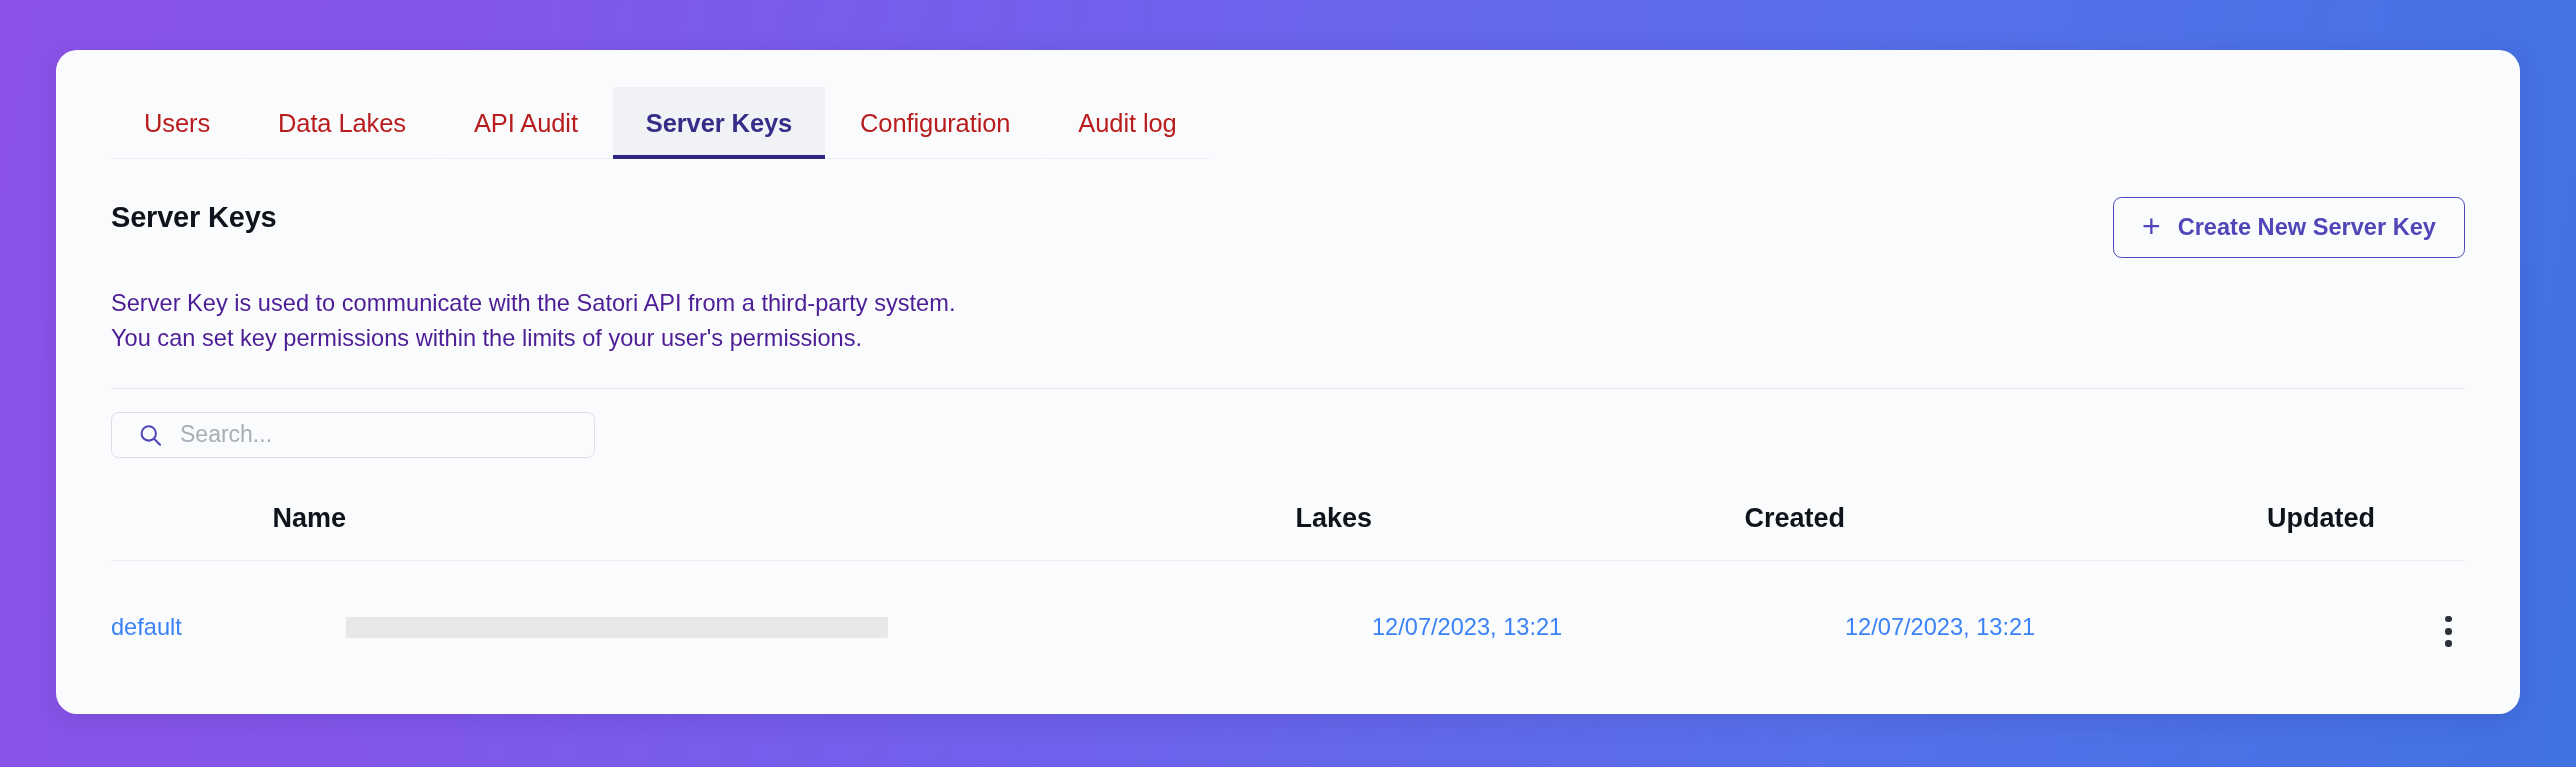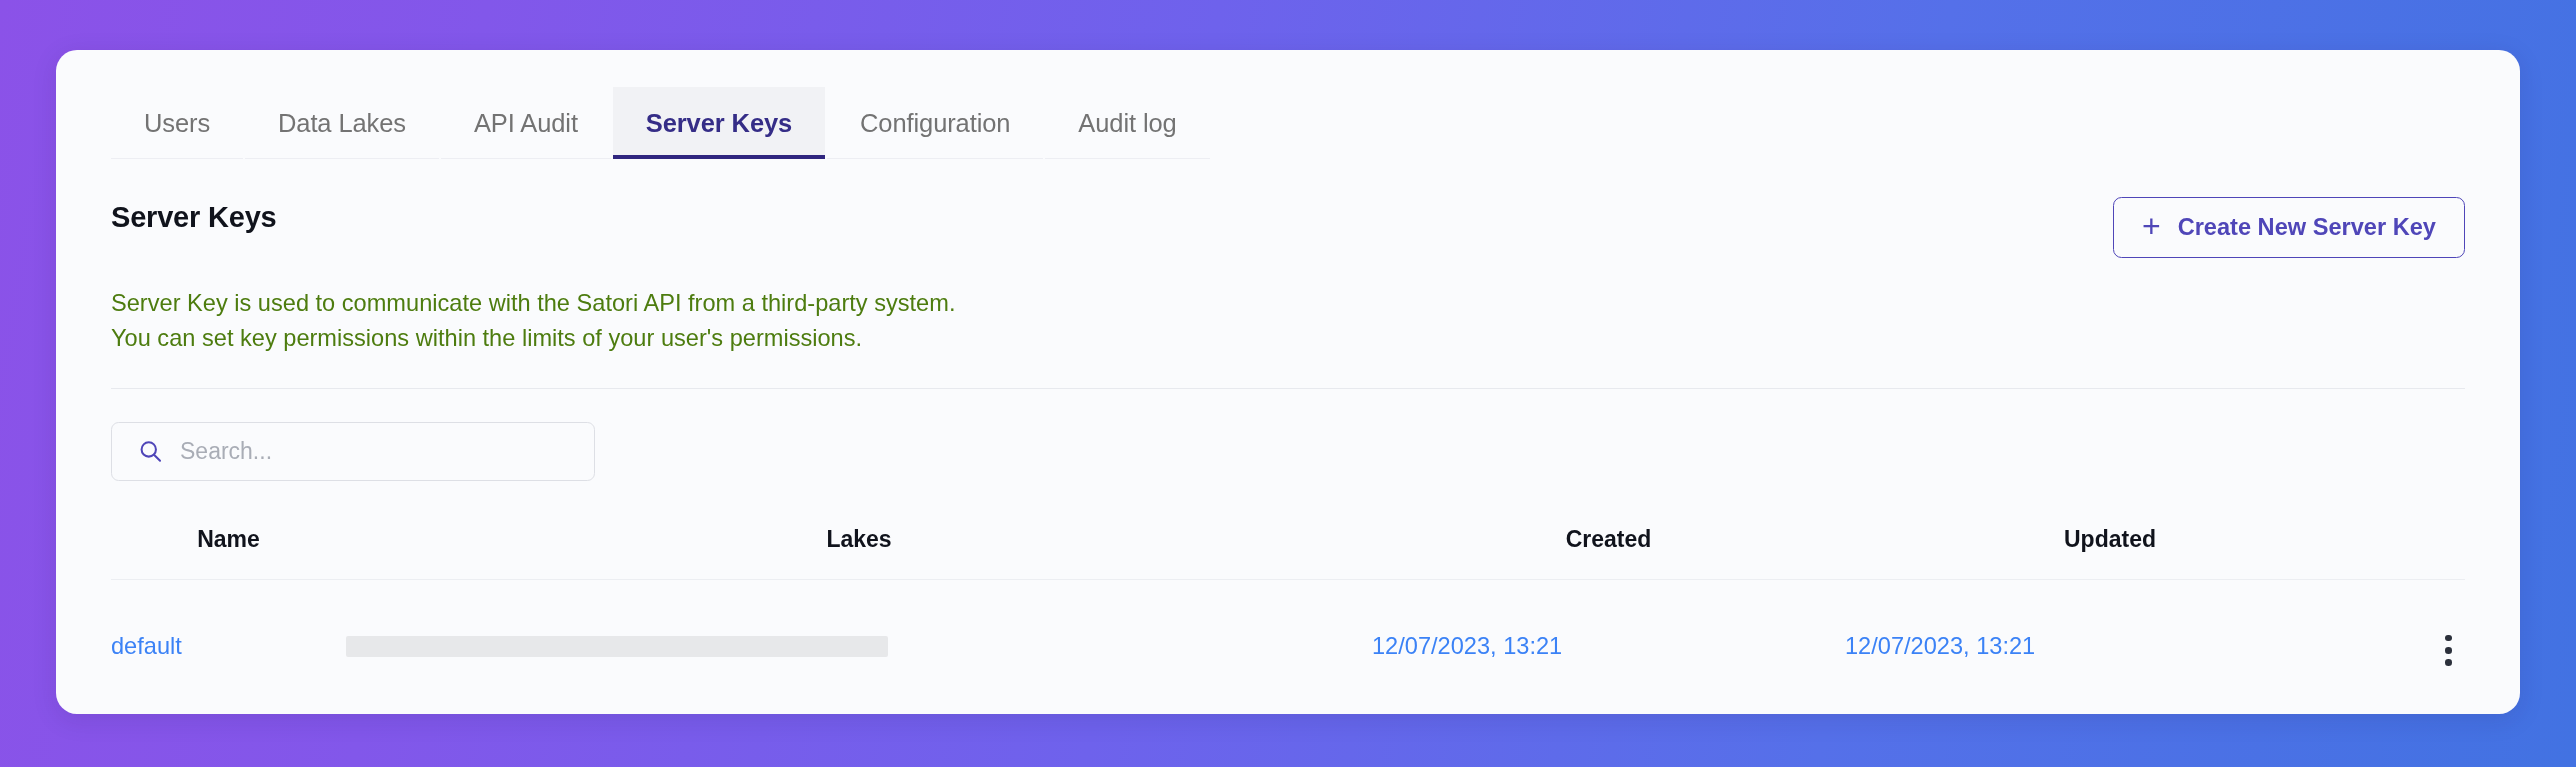--- a/index.html
+++ b/index.html
@@ -39,21 +39,21 @@
     height: 109px;
     gap: 1.9px;
   }
 
   .tab {
     position: relative;
     padding: 0 33px;
     height: 72px;
     line-height: 72px;
     font-size: 25.5px;
-    color: #737373;
+    color: #b91c1c;
     white-space: nowrap;
     cursor: pointer;
     border-bottom: 1.9px solid #EDEEF3;
     letter-spacing: -0.1px;
   }
 
   .tab.active {
     color: #352D87;
     font-weight: 600;
     background: #F1F2F5;
@@ -104,35 +104,35 @@
     line-height: 1;
     font-weight: 400;
     position: relative;
     top: -1.9px;
   }
 
   .desc {
     margin-top: 28px;
     font-size: 23.6px;
     line-height: 1.48;
-    color: #4d7c0f;
+    color: #4c1d95;
   }
 
   .divider {
     margin-top: 32px;
     height: 0.9px;
     background: #E7E9EE;
   }
 
   
   .search-wrap {
-    margin-top: 33px;
+    margin-top: 23px;
     position: relative;
     width: 484px;
-    height: 59px;
+    height: 46px;
   }
 
   .search-box {
     width: 100%;
     height: 100%;
     border: 0.9px solid #DDDFE5;
     border-radius: 7.6px;
     background: #FAFBFD;
     padding: 0 19px 0 68px;
     font-size: 23px;
@@ -153,22 +153,22 @@
   }
 
   
   .table {
     margin-top: 45px;
     width: 100%;
     border-collapse: collapse;
   }
 
   .table th {
-    text-align: center;
-    font-size: 23px;
+    text-align: right;
+    font-size: 27px;
     font-weight: 700;
     color: #10131C;
     padding: 0 0 26.5px 0;
     border-bottom: 0.9px solid #ECEEF2;
   }
 
   .table td {
     font-size: 23.6px;
     color: #3b82f6;
     padding: 40px 0 0 0;

